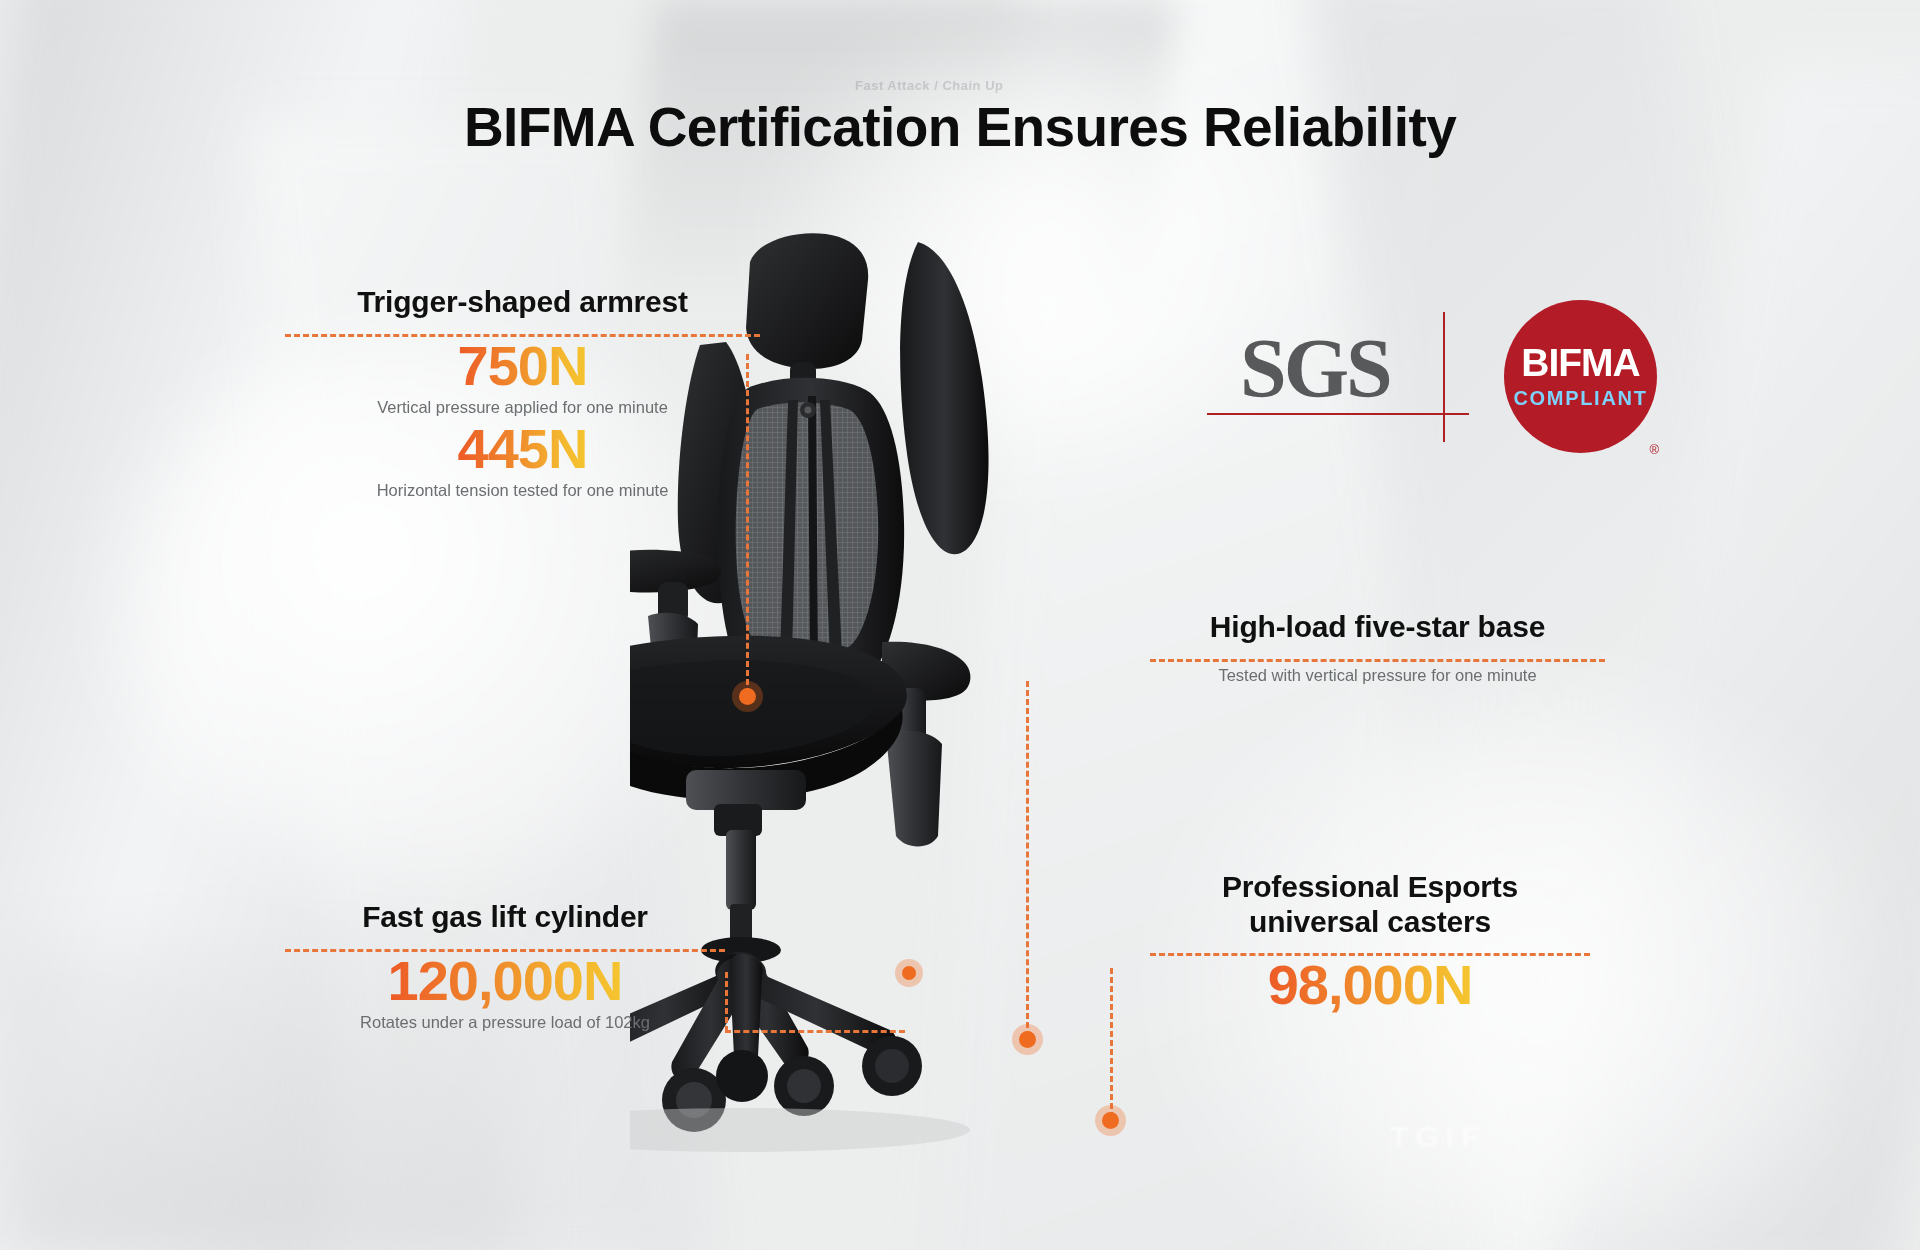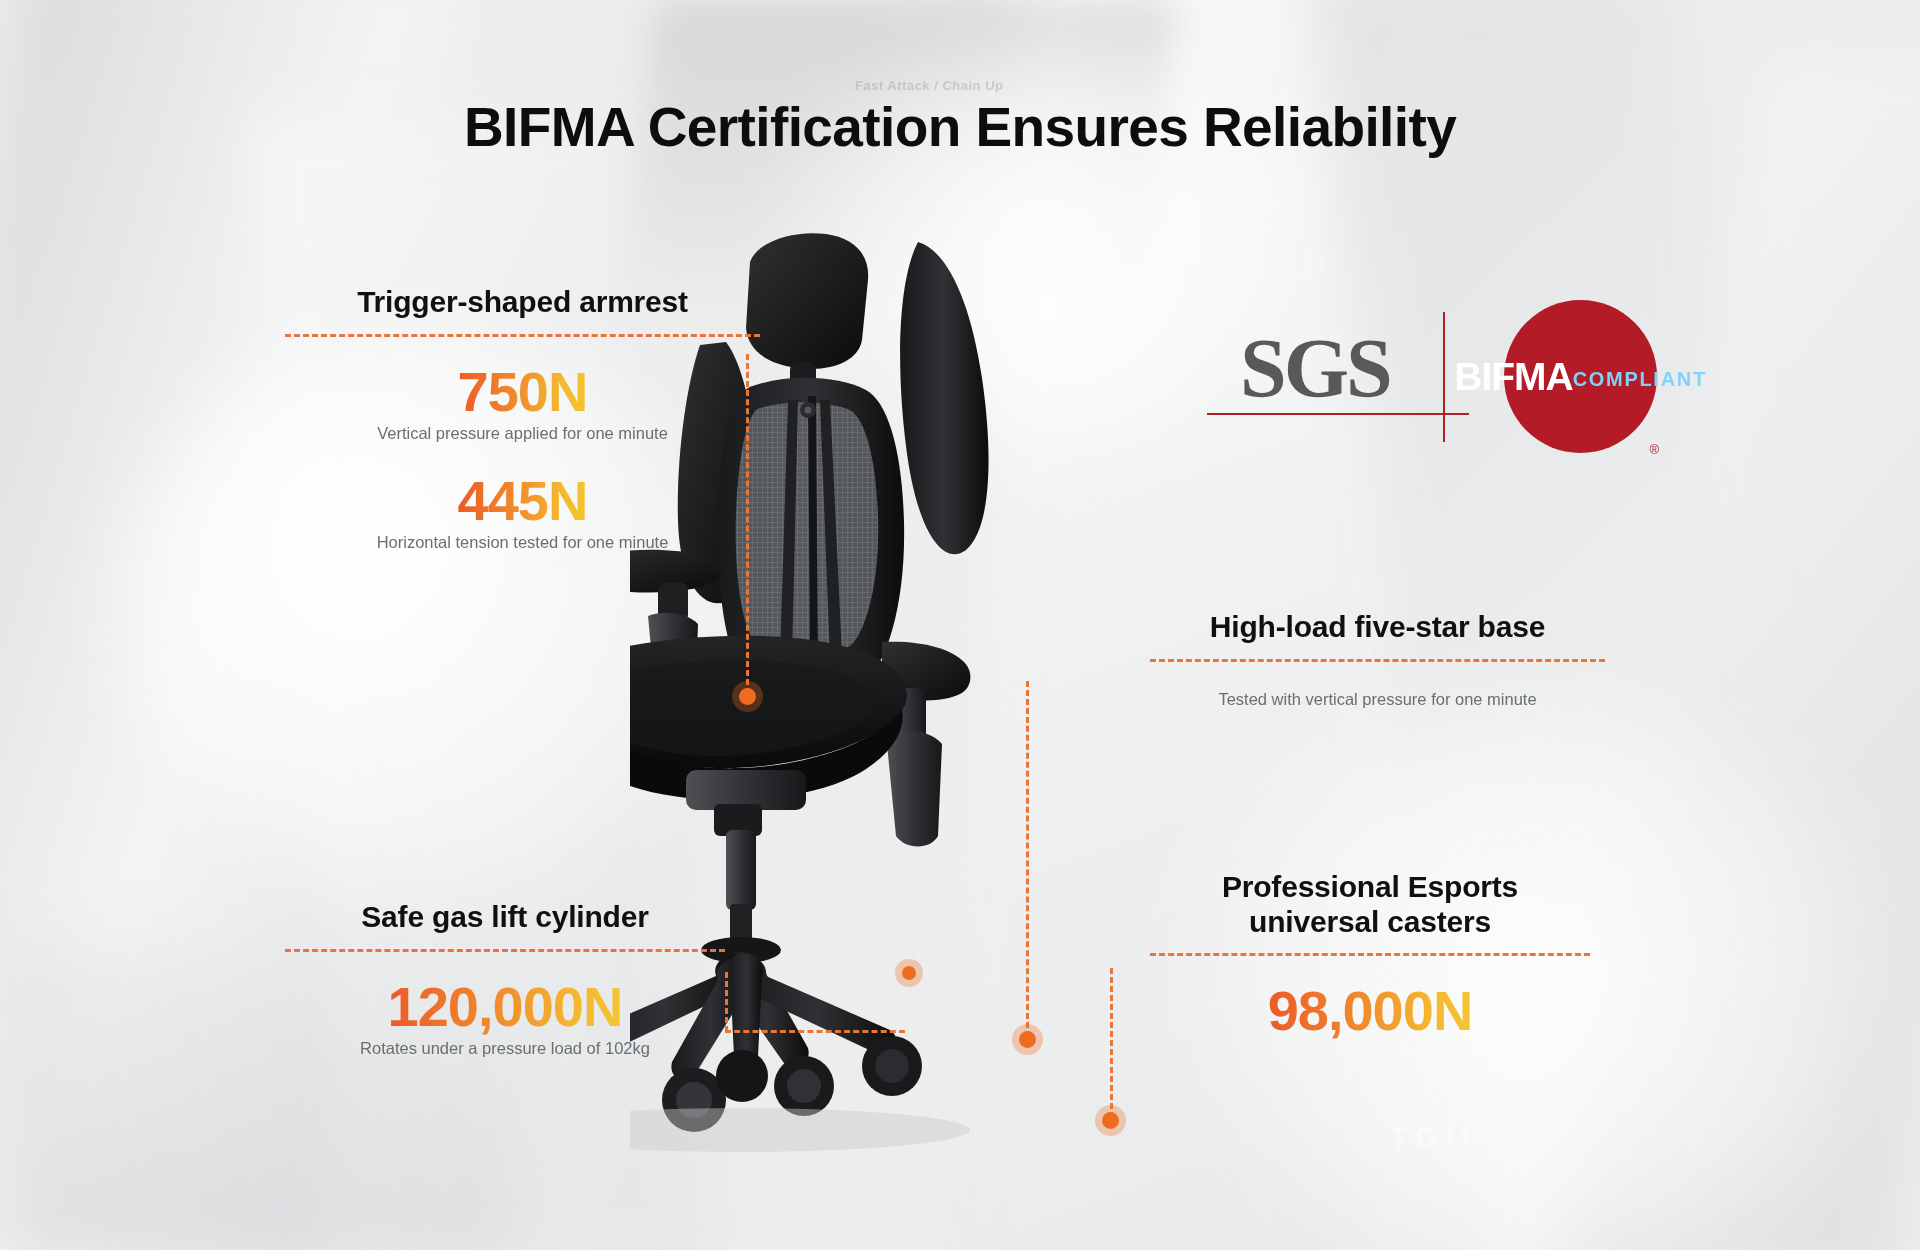--- a/index.html
+++ b/index.html
@@ -55,21 +55,21 @@
 
   
   .callout { position:absolute; z-index:30;text-align:center; }
   .c-head {
     font-size:30px; font-weight:700; color:#101010; line-height:1.15;
     white-space:pre-line; letter-spacing:-.2px;
   }
   .c-rule {
     height:0; border-top:3px dashed #e8763a; margin-top:14px;
   }
-  .c-stat { margin-top:26px; }
+  .c-stat { }
   .c-num {
     font-size:56px; font-weight:700; line-height:1.02; letter-spacing:-1px;
     background:linear-gradient(90deg,#ed5b27 0%,#ef8a2c 45%,#f4b52f 78%,#f5c52f 100%);
     -webkit-background-clip:text; background-clip:text;
     -webkit-text-fill-color:transparent; color:transparent;
     display:inline-block;
   }
   .c-cap {
     font-size:16.5px; color:#6b6e70; line-height:1.45; margin-top:2px; white-space:pre-line;
   }
@@ -114,21 +114,21 @@
     position:absolute; left:0; top:8px; font-size:84px; font-weight:700;
     color:#58595b; letter-spacing:-3px; font-family:"Liberation Serif",serif;
     font-stretch:condensed;
   }
   #sgs-vline { position:absolute; left:203px; top:0;   width:2px; height:130px; background:#b01f24; }
   #sgs-hline { position:absolute; left:-33px; top:101px; width:262px; height:2px; background:#b01f24; }
 
   #bifma-wrap { position:relative; margin-left:52px; }
   #bifma-circle {
     width:153px; height:153px; border-radius:50%; background:#b31b27;
-    display:flex; flex-direction:row; align-items:center; justify-content:center;
+    display:flex; flex-direction:column; align-items:center; justify-content:center;
   }
   #bifma-main { color:#fff; font-size:39px; font-weight:700; letter-spacing:-1px; line-height:1; }
   #bifma-sub  { color:#7dd3fc; font-size:20px; font-weight:600; letter-spacing:1.7px; margin-top:5px; }
   #bifma-reg  { position:absolute; right:-2px; bottom:-4px; color:#b31b27; font-size:13px; }
 
   
   #chair { position:absolute; left:630px; top:210px; width:640px; height:960px; z-index:20; }
 </style>
 </head>
 <body>
@@ -259,21 +259,21 @@
     <div class="c-num">750N</div>
     <div class="c-cap">Vertical pressure applied for one minute</div>
   </div>
   <div class="c-stat">
     <div class="c-num">445N</div>
     <div class="c-cap">Horizontal tension tested for one minute</div>
   </div>
 </div>
 
 <div class="callout" id="b-gas">
-  <div class="c-head">Safe gas lift cylinder</div>
+  <div class="c-head">Fast gas lift cylinder</div>
   <div class="c-rule"></div>
   <div class="c-stat">
     <div class="c-num">120,000N</div>
     <div class="c-cap">Rotates under a pressure load of 102kg</div>
   </div>
 </div>
 
 <div class="callout" id="b-base">
   <div class="c-head">High-load five-star base</div>
   <div class="c-rule"></div>

